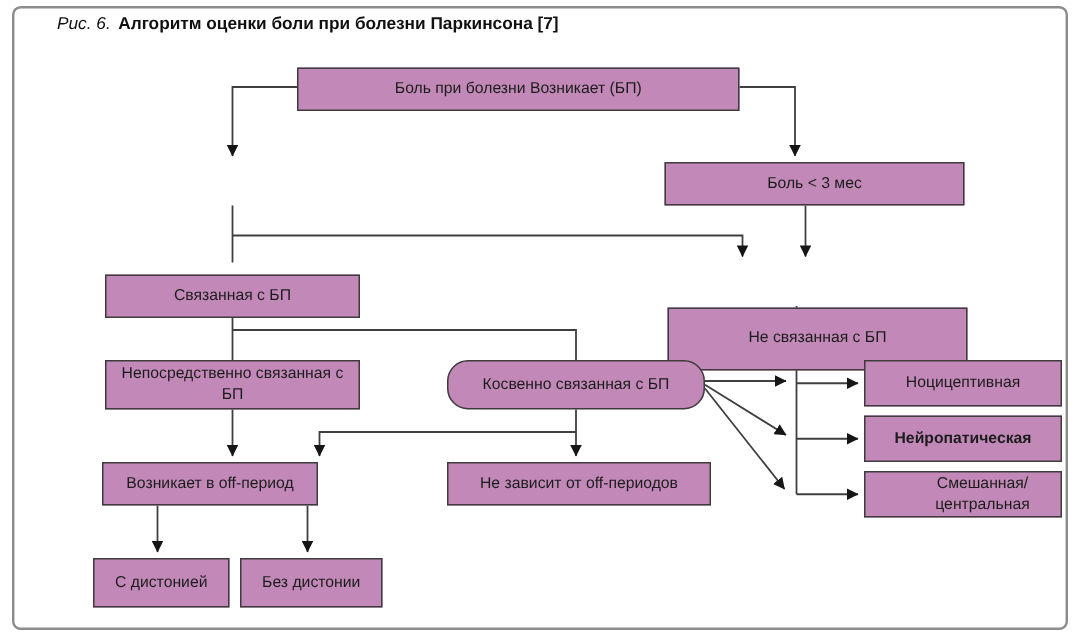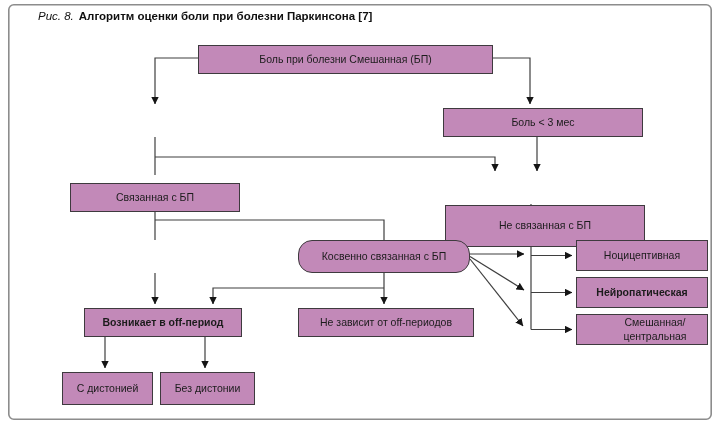--- a/index.html
+++ b/index.html
@@ -18,21 +18,21 @@
     text-align:center;background:var(--node_fill,#c289b8);border:1.5px solid var(--node_border,#3e3a3e);
     font-size:10.5px;line-height:1.25;color:#1c1c1c;padding:1px 3px;
   }
   .n-root{left:198px;top:45px;width:295px;height:29px;}
   .n-pain-gt3{left:70px;top:108px;width:170px;height:29px;}
   .n-pain-lt3{left:443px;top:108px;width:200px;height:29px;}
   .n-related{left:70px;top:183px;width:170px;height:29px;}
   .n-not-related{left:445px;top:175px;width:200px;height:42px;margin-top:30px;}
   .n-directly{left:70px;top:240px;width:170px;height:33px;}
   .n-indirectly{left:298px;top:240px;width:172px;height:33px;border-radius:14px;}
-  .n-off-period{left:84px;top:308px;width:158px;height:29px;font-weight:bold;}
+  .n-off-period{left:68px;top:308px;width:144px;height:29px;}
   .n-not-off{left:298px;top:308px;width:176px;height:29px;}
   .n-with-dyst{left:62px;top:372px;width:91px;height:33px;}
   .n-without-dyst{left:160px;top:372px;width:95px;height:33px;text-align:right;}
   .n-nociceptive{left:576px;top:240px;width:132px;height:31px;}
   .n-neuropathic{left:576px;top:277px;width:132px;height:31px;font-weight:bold;}
   .n-mixed{left:576px;top:314px;width:132px;height:31px;padding-left:29px;}
 </style>
 </head>
 <body>
 
@@ -62,27 +62,28 @@
     <path class="conn" d="M531 204 V329.5"></path>
     <path class="conn" d="M531 255.5 H572" marker-end="url(#arw)"></path>
     <path class="conn" d="M531 292.5 H572" marker-end="url(#arw)"></path>
     <path class="conn" d="M531 329.5 H572" marker-end="url(#arw)"></path>
     <path class="conn" d="M470 254 H524" marker-end="url(#arw)"></path>
     <path class="conn" d="M470 256.5 L524 290" marker-end="url(#arw)"></path>
     <path class="conn" d="M470 259 L523 326" marker-end="url(#arw)"></path>
   </svg>
 
   <div class="caption">
-    <span class="cap-prefix">Рис. 8.</span><span class="cap-title">Алгоритм оценки боли при болезни Паркинсона [7]</span>
+    <span class="cap-prefix">Рис. 6.</span><span class="cap-title">Алгоритм оценки боли при болезни Паркинсона [7]</span>
   </div>
 
-  <div class="node n-root">Боль при болезни Смешанная (БП)</div>
+  <div class="node n-root">Боль при болезни Возникает (БП)</div>
   <div class="node n-pain-lt3">Боль &lt; 3 мес</div>
   <div class="node n-related">Связанная с БП</div>
   <div class="node n-not-related">Не связанная с БП</div>
+  <div class="node n-directly">Непосредственно связанная с БП</div>
   <div class="node n-indirectly">Косвенно связанная с БП</div>
   <div class="node n-off-period">Возникает в off-период</div>
   <div class="node n-not-off">Не зависит от off-периодов</div>
   <div class="node n-with-dyst">С дистонией</div>
   <div class="node n-without-dyst">Без дистонии</div>
   <div class="node n-nociceptive">Ноцицептивная</div>
   <div class="node n-neuropathic">Нейропатическая</div>
   <div class="node n-mixed">Смешанная/ центральная</div>
 
 </div>

